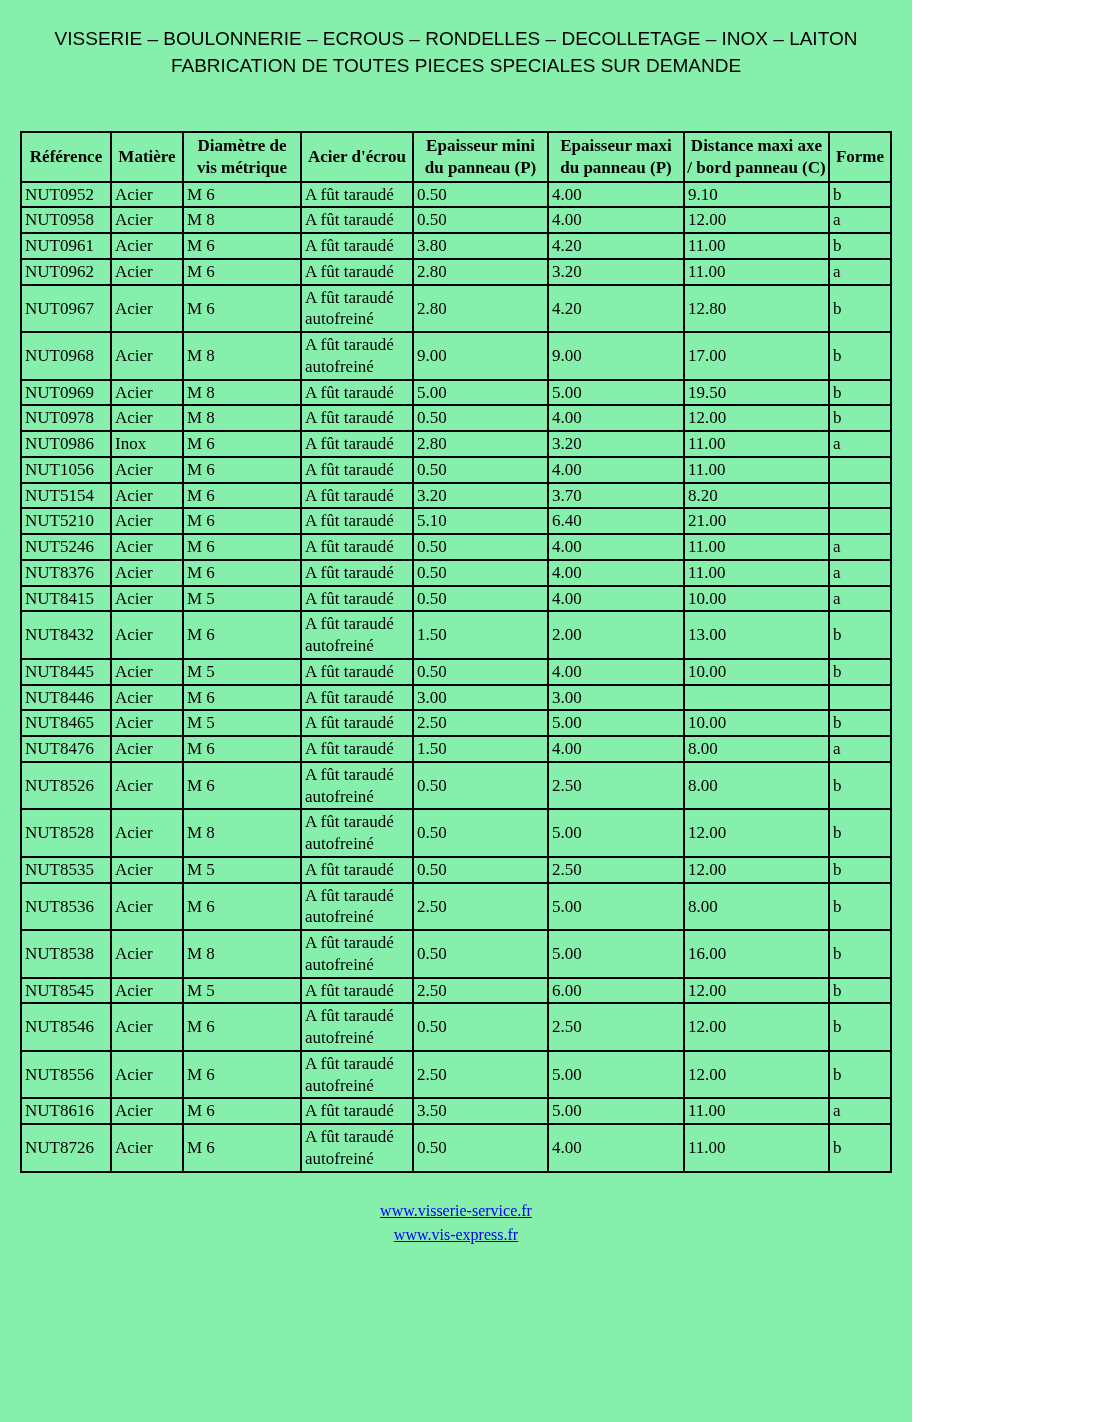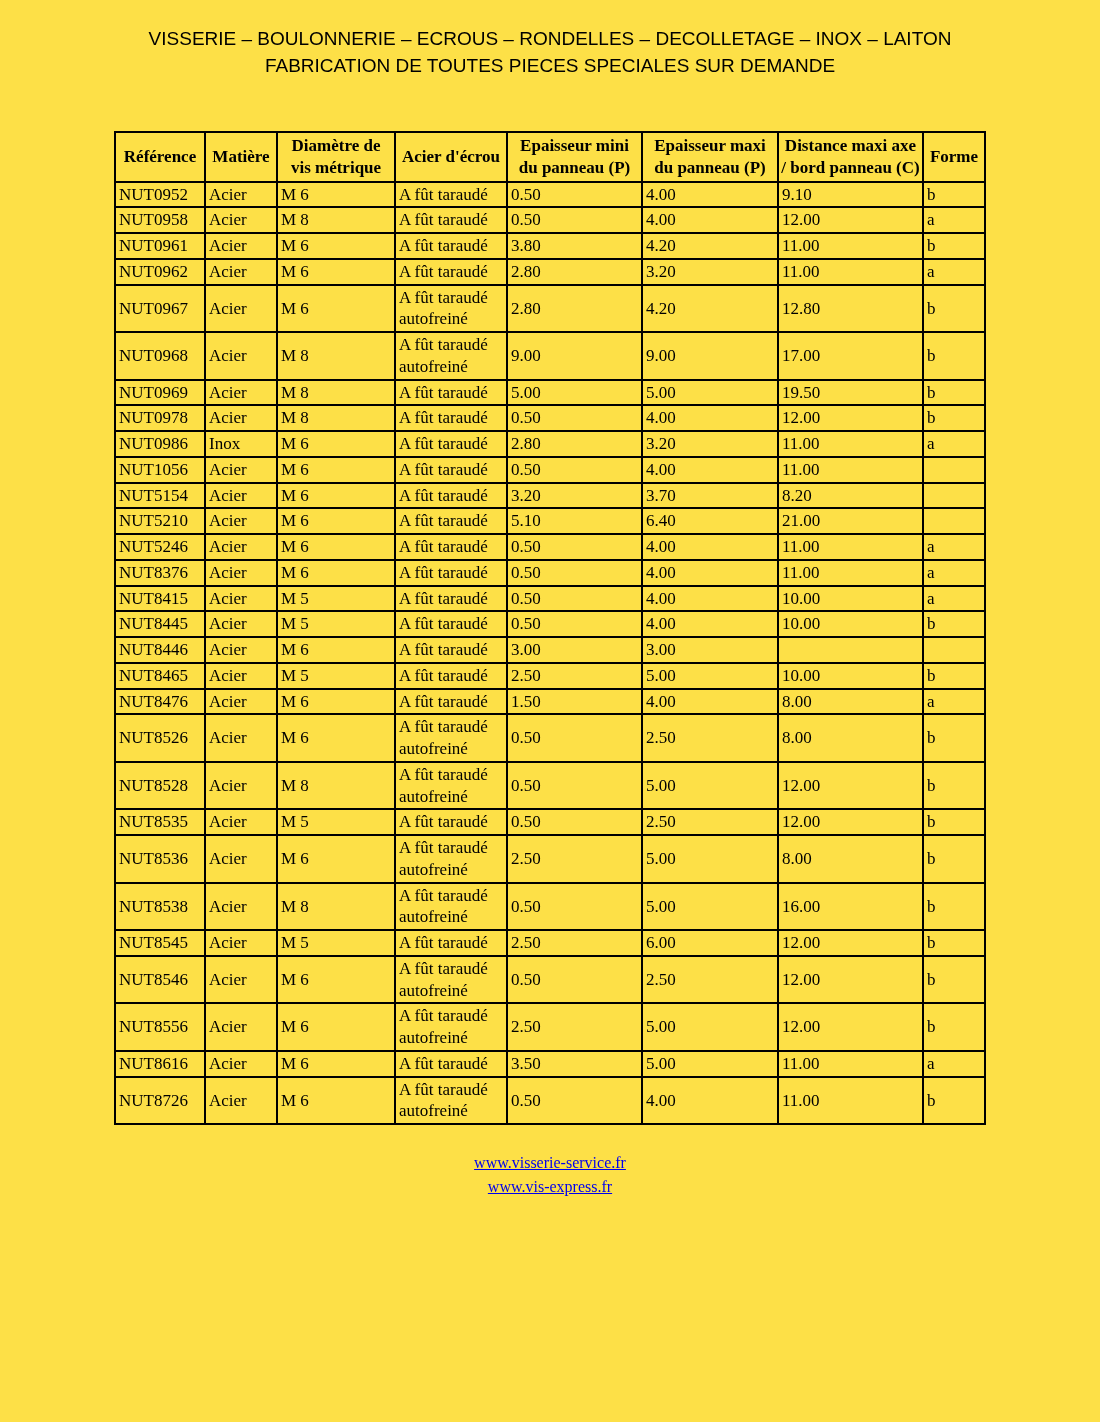--- a/index.html
+++ b/index.html
@@ -3,23 +3,23 @@
 <meta charset="utf-8">
 <style>
   html, body {
     margin: 0;
     padding: 0;
     background: #ffffff;
     color: #000000;
   }
   .page {
     position: relative;
-    width: 1100px;
+    width: 912px;
     height: 1422px;
-    background: #fde047;
+    background: #86efac;
     font-family: "Liberation Serif", serif;
     overflow: hidden;
   }
   .page-title {
     padding-top: 26px;
     text-align: center;
     font-family: "Liberation Sans", sans-serif;
     font-size: 19px;
     line-height: 1.4;
     color: #000000;
@@ -242,20 +242,30 @@
           <td class="ref">NUT8415</td>
           <td>Acier</td>
           <td>M 5</td>
           <td>A fût taraudé</td>
           <td>0.50</td>
           <td>4.00</td>
           <td>10.00</td>
           <td>a</td>
         </tr>
         <tr>
+          <td class="ref">NUT8432</td>
+          <td>Acier</td>
+          <td>M 6</td>
+          <td>A fût taraudé autofreiné</td>
+          <td>1.50</td>
+          <td>2.00</td>
+          <td>13.00</td>
+          <td>b</td>
+        </tr>
+        <tr>
           <td class="ref">NUT8445</td>
           <td>Acier</td>
           <td>M 5</td>
           <td>A fût taraudé</td>
           <td>0.50</td>
           <td>4.00</td>
           <td>10.00</td>
           <td>b</td>
         </tr>
         <tr>

